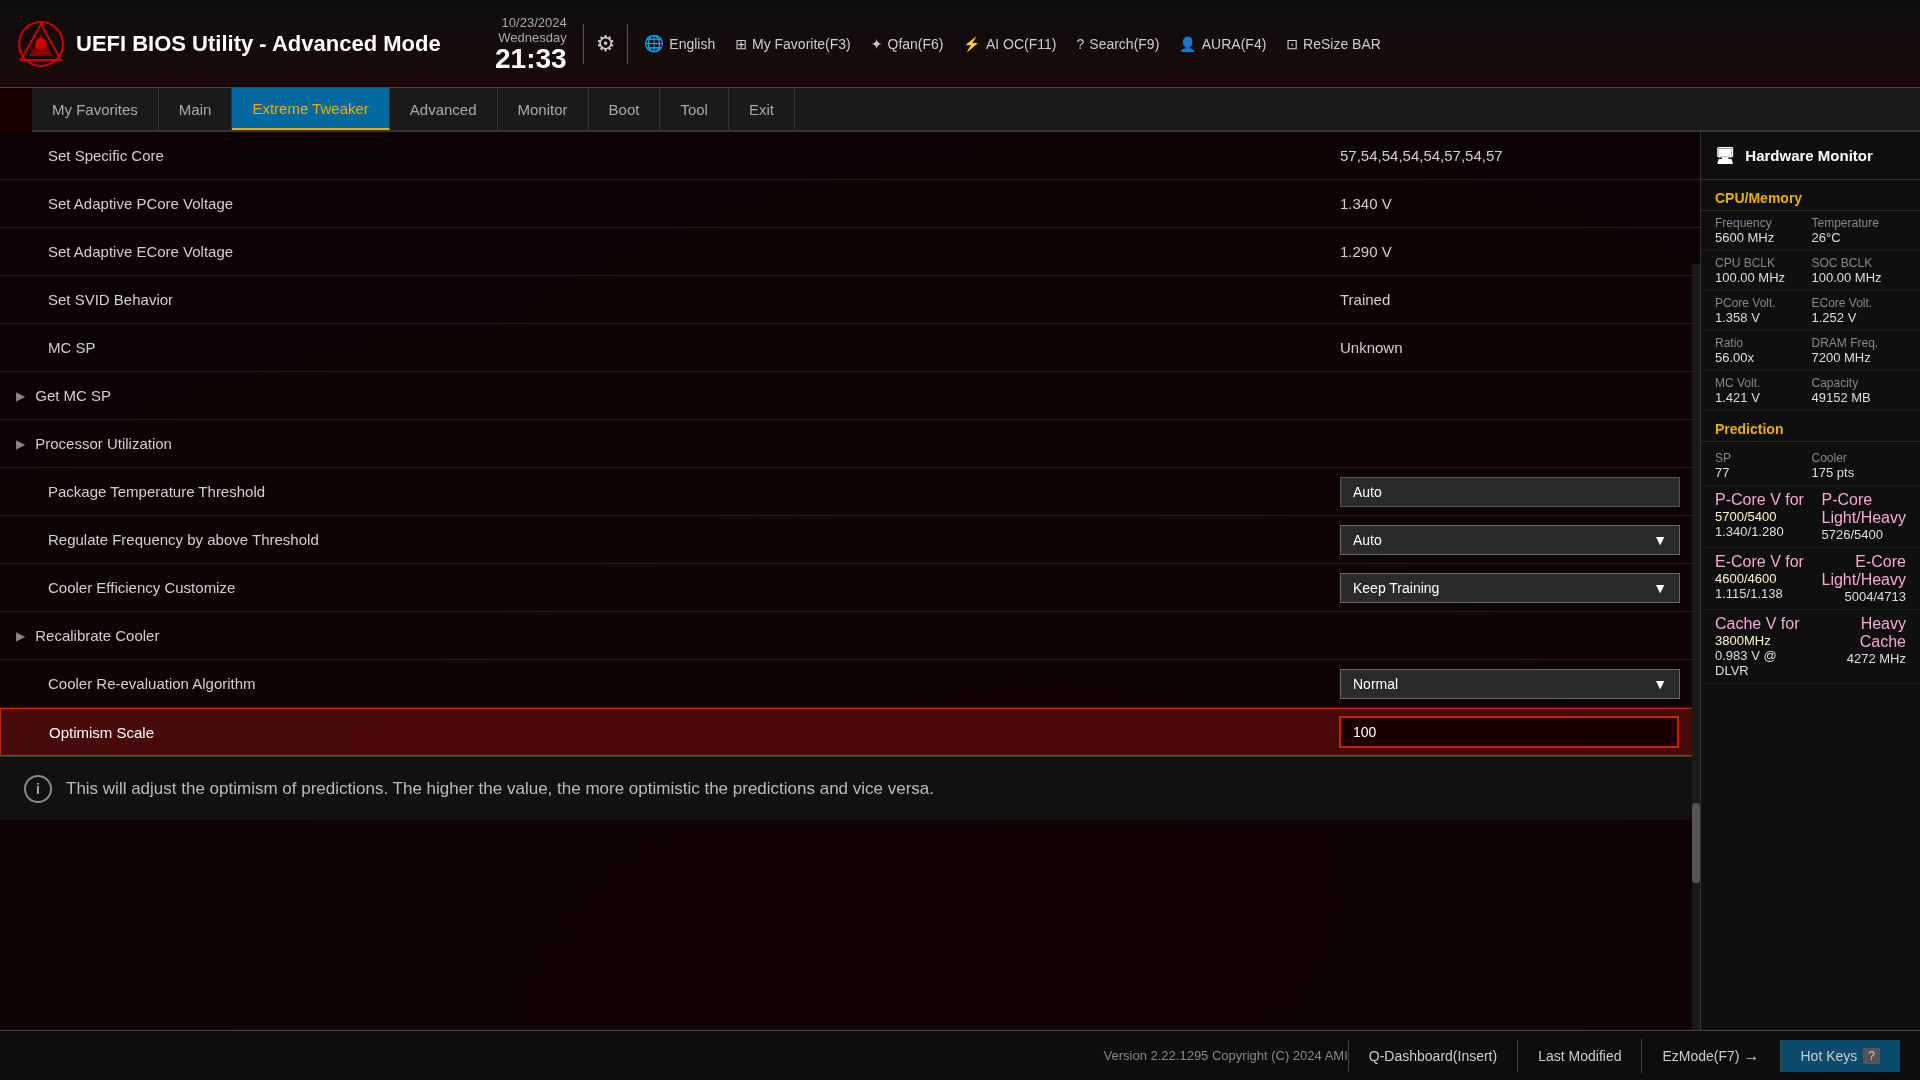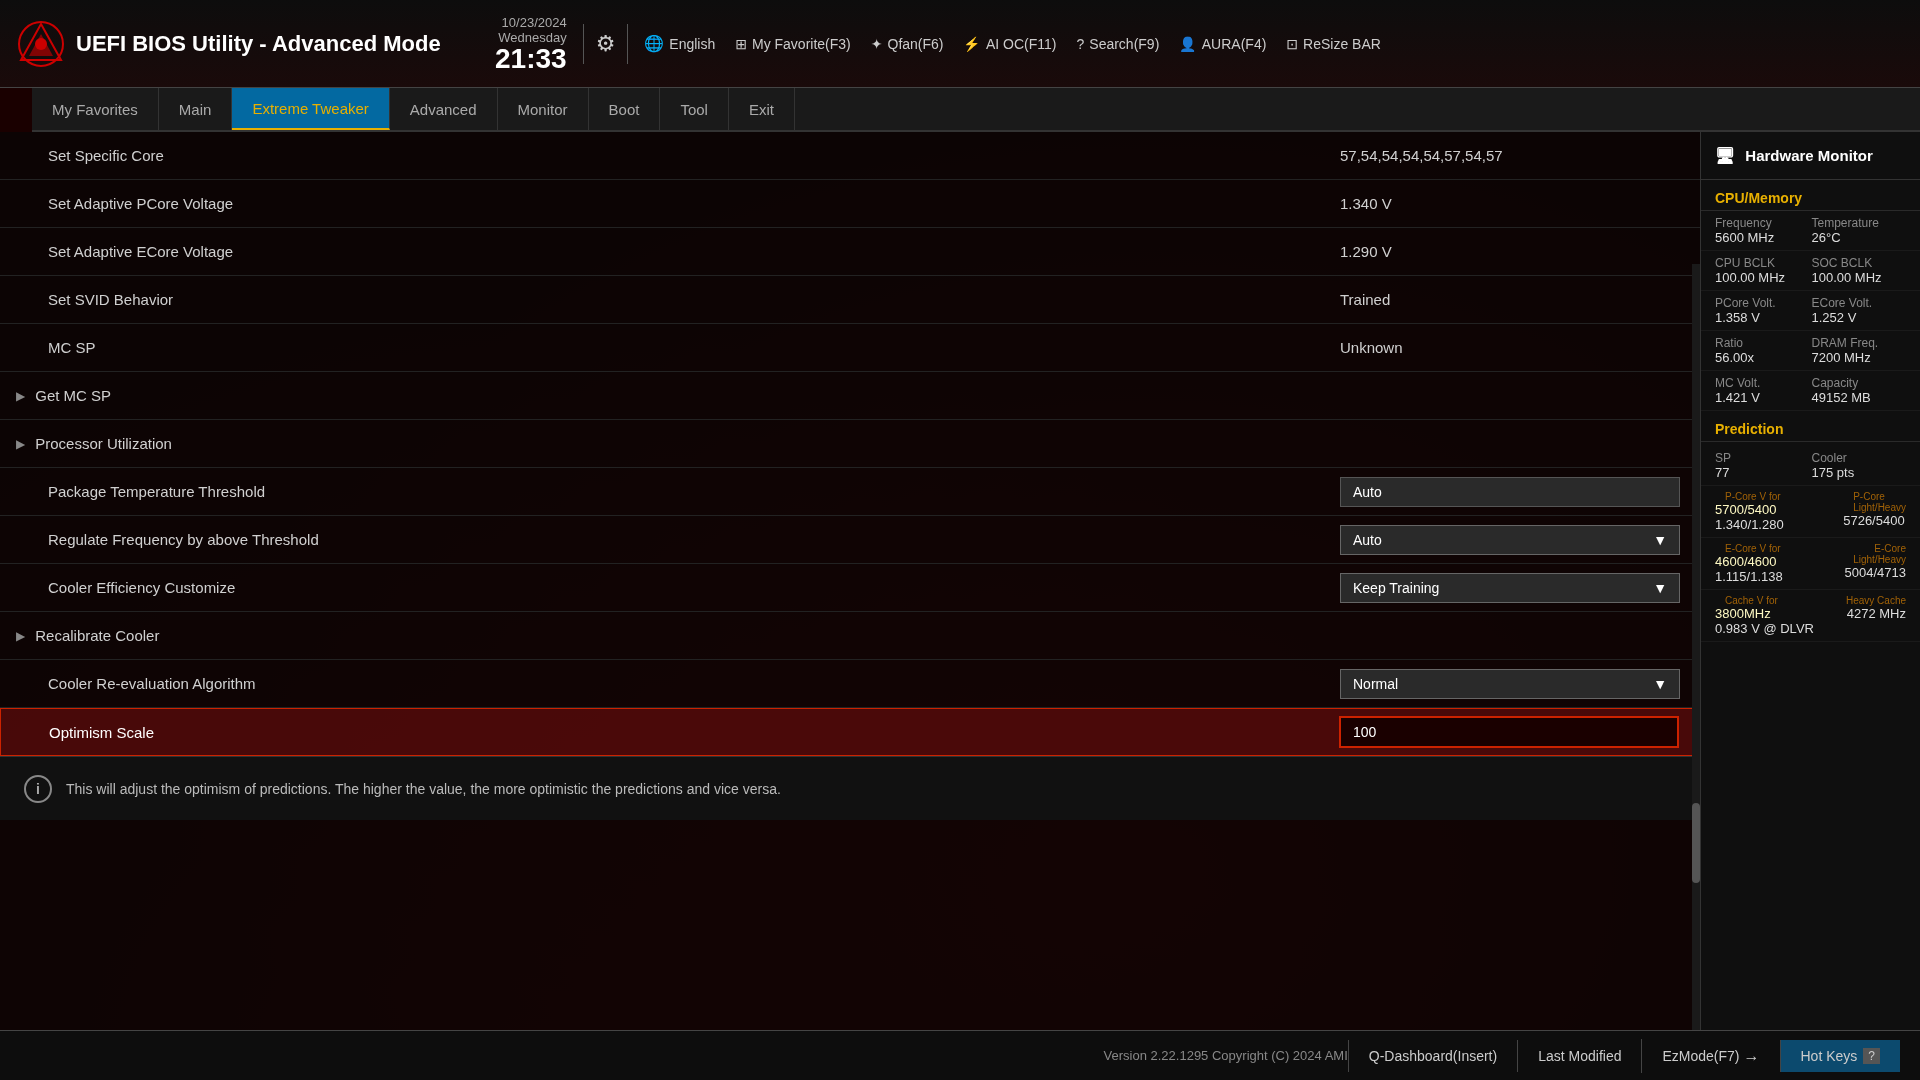--- a/index.html
+++ b/index.html
@@ -250,21 +250,21 @@
       display: flex;
       align-items: center;
       justify-content: center;
       font-size: 14px;
       font-weight: bold;
       color: #aaa;
       flex-shrink: 0;
     }
 
     .info-text {
-      font-size: 14px;
+      font-size: 17px;
       color: #bbb;
     }
 
     
     .sidebar {
       width: 220px;
       background: #0f0f0f;
       border-left: 1px solid #333;
       padding: 0;
       overflow-y: auto;
@@ -294,23 +294,22 @@
     }
 
     .pred-row {
       display: flex;
       justify-content: space-between;
       padding: 5px 14px;
       border-bottom: 1px solid #1a1a1a;
     }
 
     .pred-label {
-      font-size: 10px;
-      color: #a16207;
-      margin-left: 10px;
+      font-size: 16px;
+      color: #f9a8d4;
     }
 
     .pred-value {
       font-size: 13px;
       color: #ddd;
     }
 
     .pred-value.cyan {
       color: #fef9c3;
     }

